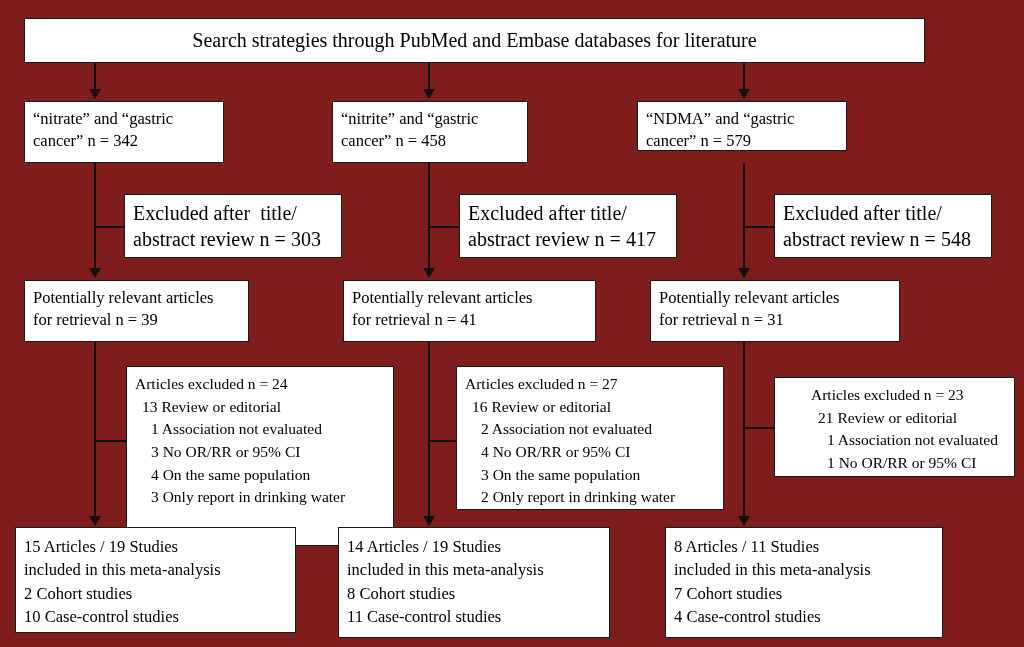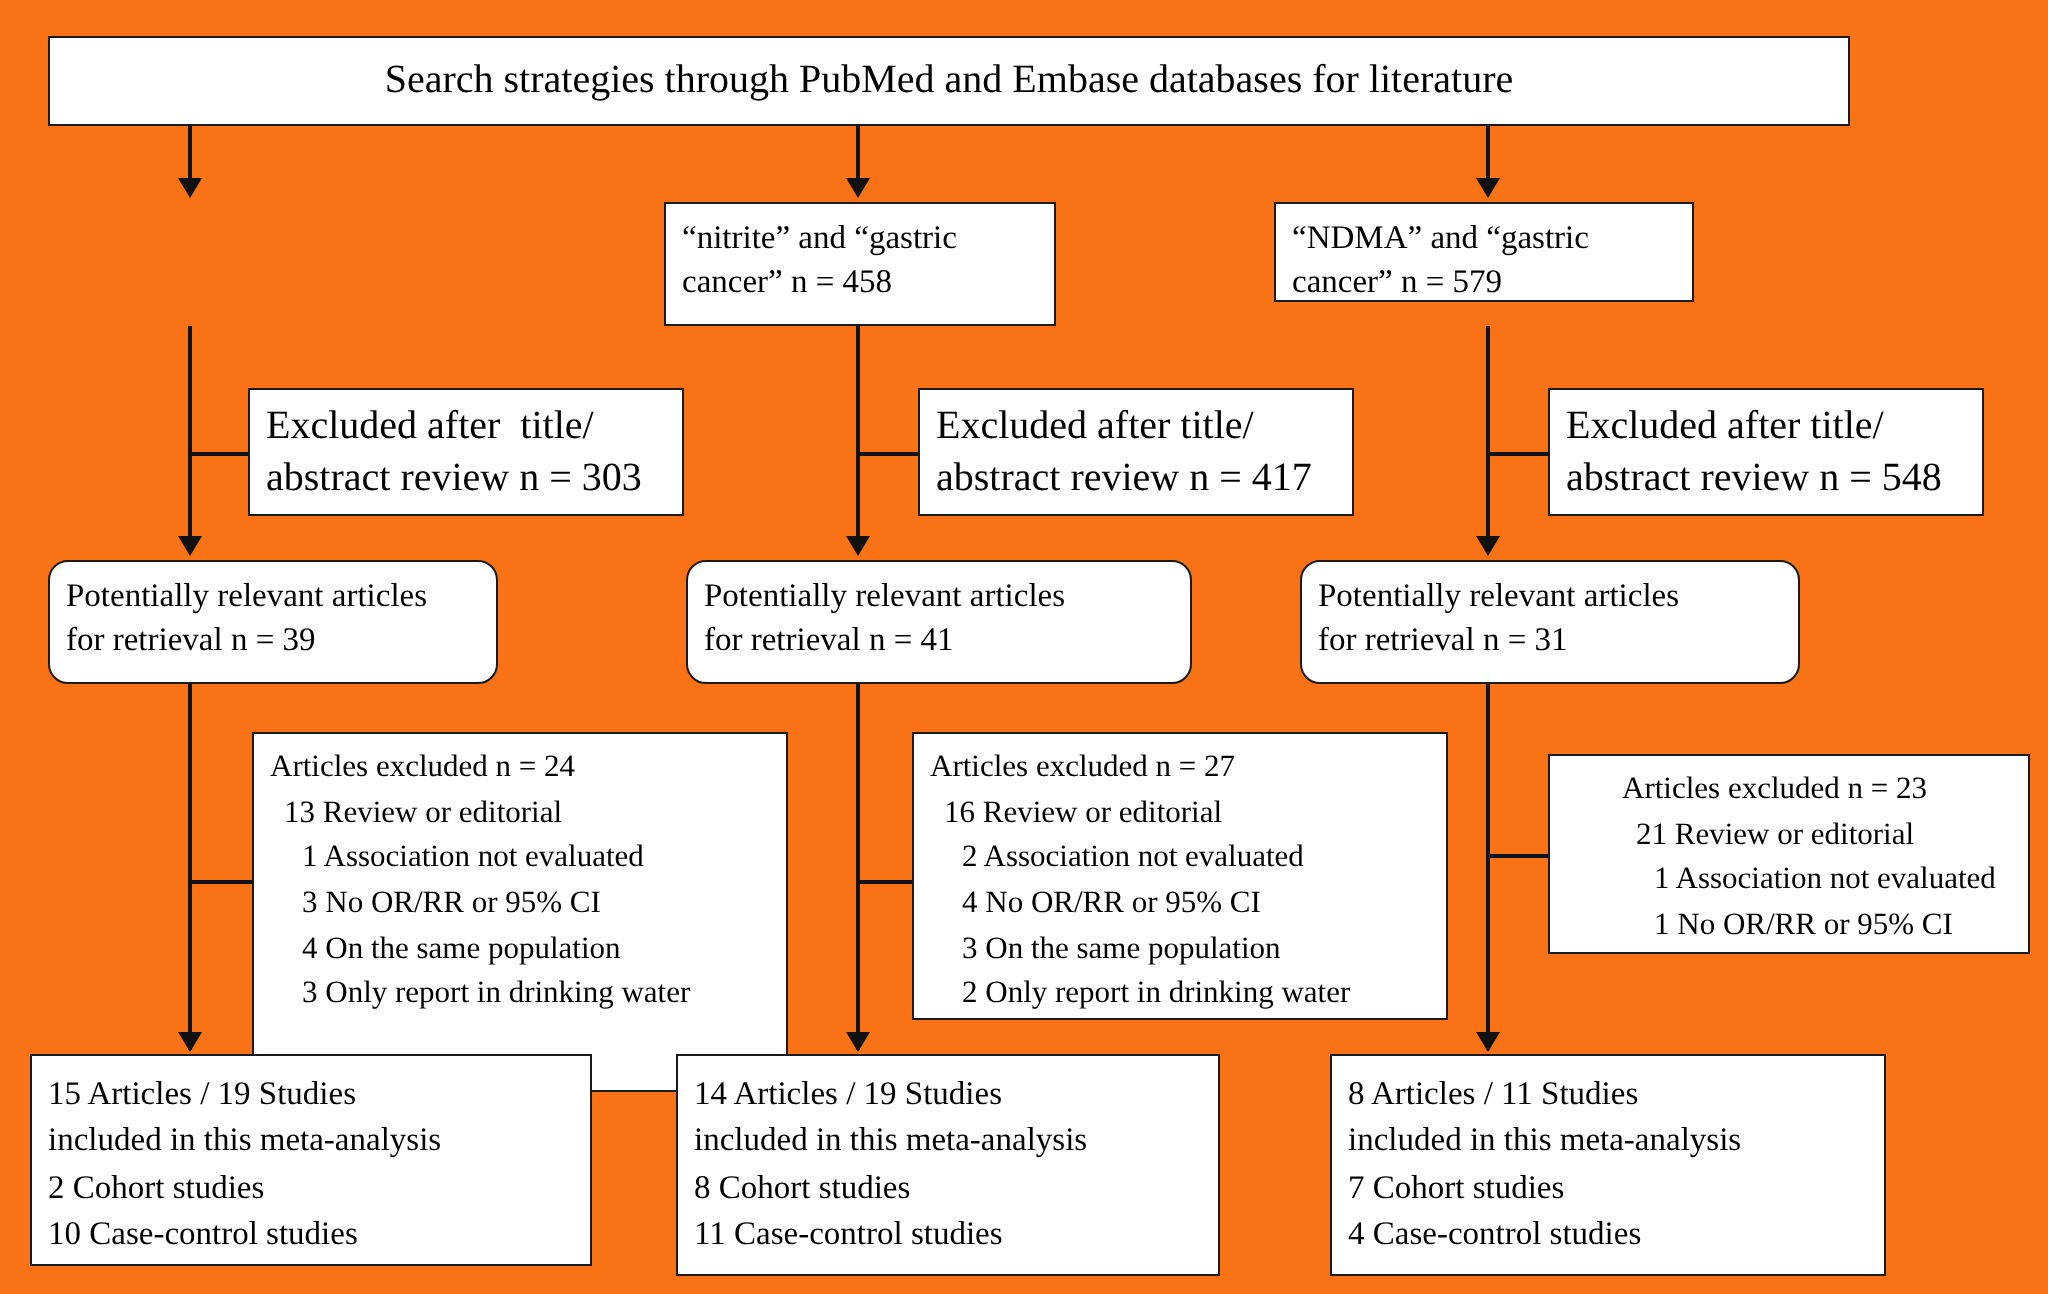--- a/index.html
+++ b/index.html
@@ -5,42 +5,42 @@
   html,body{margin:0;padding:0;background:#ffffff;}
   body{
     font-family:"Liberation Serif","DejaVu Serif",serif;
     color:#000;
     -webkit-font-smoothing:none;
   }
   #canvas{
     position:relative;
     width:1024px;
     height:647px;
-    background:#f97316;
+    background:#7f1d1d;
     overflow:hidden;
   }
   .box{
     position:absolute;
     box-sizing:border-box;
     border:1.5px solid #1a1a1a;
     background:#ffffff;
     padding:4px 8px;
     line-height:1.32;
   }
   .box .line{display:block;white-space:pre;}
   .title-box{
     display:flex;
     align-items:center;
     justify-content:center;
     font-size:20px;
     padding:0 10px;
   }
   .src-box{font-size:16.5px;padding-top:6px;}
   .excl-box{font-size:20px;padding-top:5px;}
-  .rel-box{font-size:16.5px;padding-top:6px;border-radius:10px;}
+  .rel-box{font-size:16.5px;padding-top:6px;}
   .artexcl-box{font-size:15.5px;padding-top:6px;line-height:1.46;}
   .result-box{font-size:16.5px;padding-top:7px;line-height:1.42;}
   .indent1{padding-left:7px;}
   .indent2{padding-left:16px;}
 
   
   .vline{
     position:absolute;
     width:2px;
     background:#111;
@@ -69,20 +69,24 @@
 
   <div class="vline" style="left:94px;top:63px;height:28px;"></div>
   <div class="arrowhead" style="left:89px;top:89px;"></div>
 
   <div class="vline" style="left:428px;top:63px;height:28px;"></div>
   <div class="arrowhead" style="left:423px;top:89px;"></div>
 
   <div class="vline" style="left:743px;top:63px;height:28px;"></div>
   <div class="arrowhead" style="left:738px;top:89px;"></div>
 
+  <div class="box src-box" style="left:24px;top:101px;width:200px;height:62px;">
+    <span class="line">“nitrate” and “gastric</span>
+    <span class="line">cancer” n = 342</span>
+  </div>
 
   <div class="vline" style="left:94px;top:163px;height:107px;"></div>
   <div class="arrowhead" style="left:89px;top:268px;"></div>
   <div class="hline" style="left:94px;top:226px;width:30px;"></div>
 
   <div class="box excl-box" style="left:124px;top:194px;width:218px;height:64px;">
     <span class="line">Excluded after  title/</span>
     <span class="line">abstract review n = 303</span>
   </div>
 

